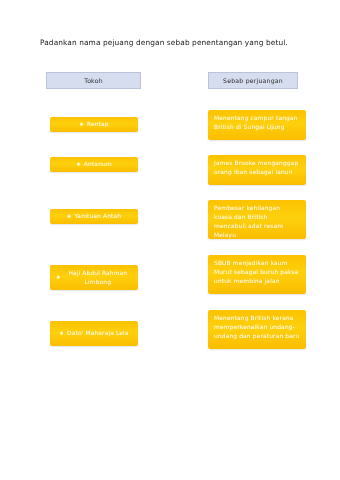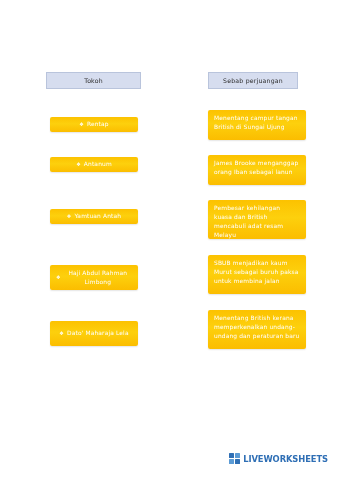--- a/index.html
+++ b/index.html
@@ -133,20 +133,21 @@
     color: #2f6fb5;
     letter-spacing: -0.1px;
     white-space: nowrap;
   }
 </style>
 </head>
 <body>
 
 <div class="sheet">
 
+  <div class="instruction">Padankan nama pejuang dengan sebab penentangan yang betul.</div>
 
   <div class="col-header left">
     <span>Tokoh</span>
   </div>
 
   <div class="col-header right">
     <span>Sebab perjuangan</span>
   </div>
 
   <div class="ycard tokoh" id="tokoh-0">
@@ -187,23 +188,14 @@
   </div>
 
   <div class="ycard sebab" id="sebab-3">
     <span>SBUB menjadikan kaum Murut sebagai buruh paksa untuk membina jalan</span>
   </div>
 
   <div class="ycard sebab" id="sebab-4">
     <span>Menentang British kerana memperkenalkan undang-undang dan peraturan baru</span>
   </div>
 
-  <div class="footer-logo">
-    <span class="mark">
-      <i></i>
-        <i></i>
-        <i></i>
-        <i></i>
-    </span>
-    <span class="wordmark">LIVEWORKSHEETS</span>
-  </div>
 
 </div>
 
 </body></html>

